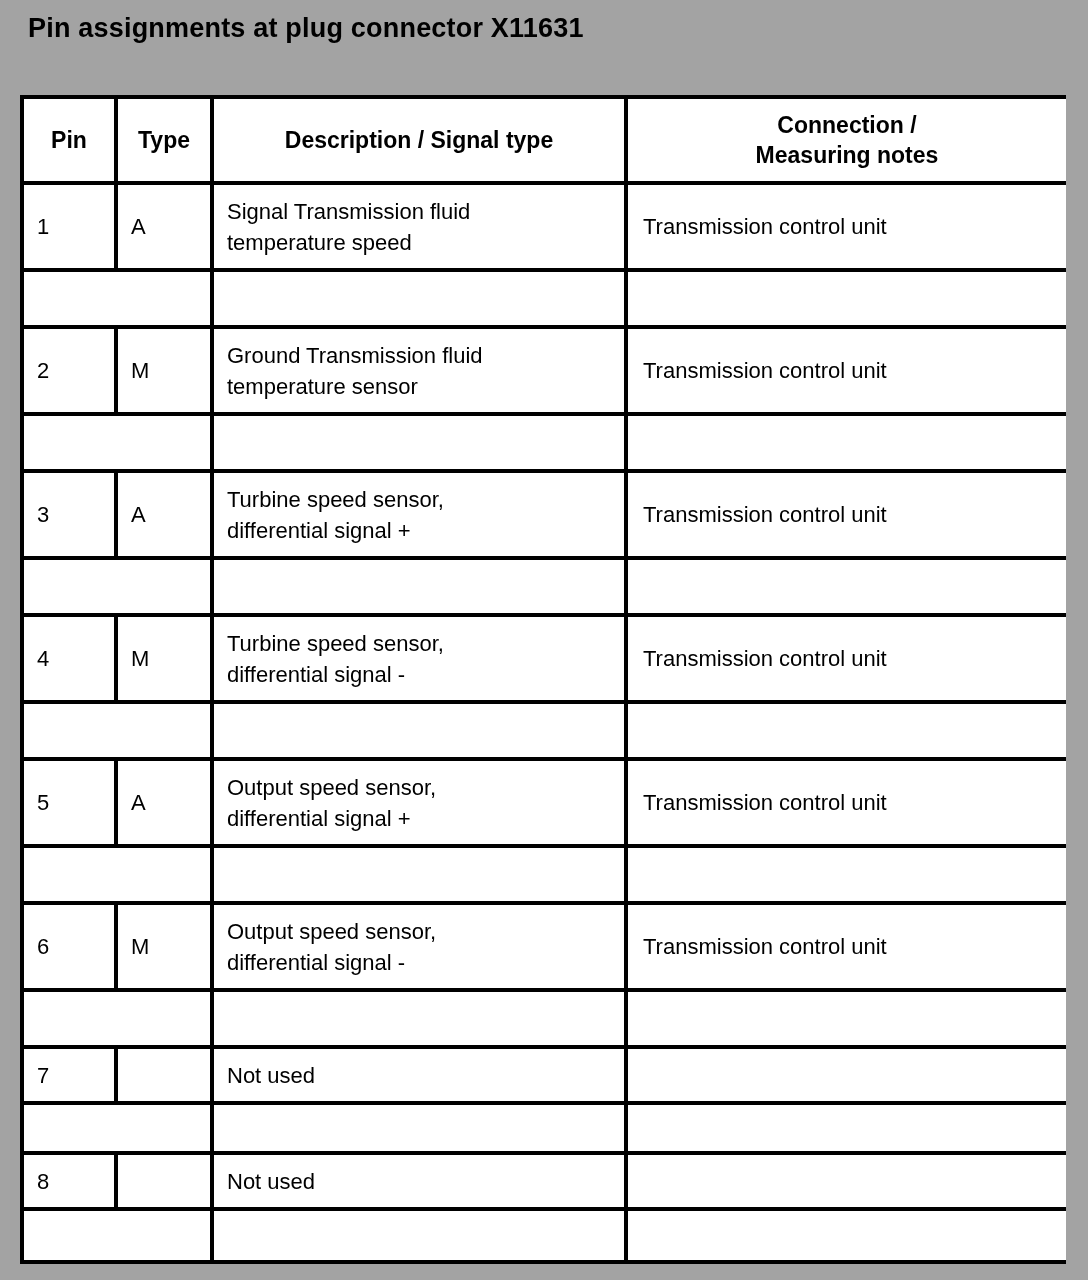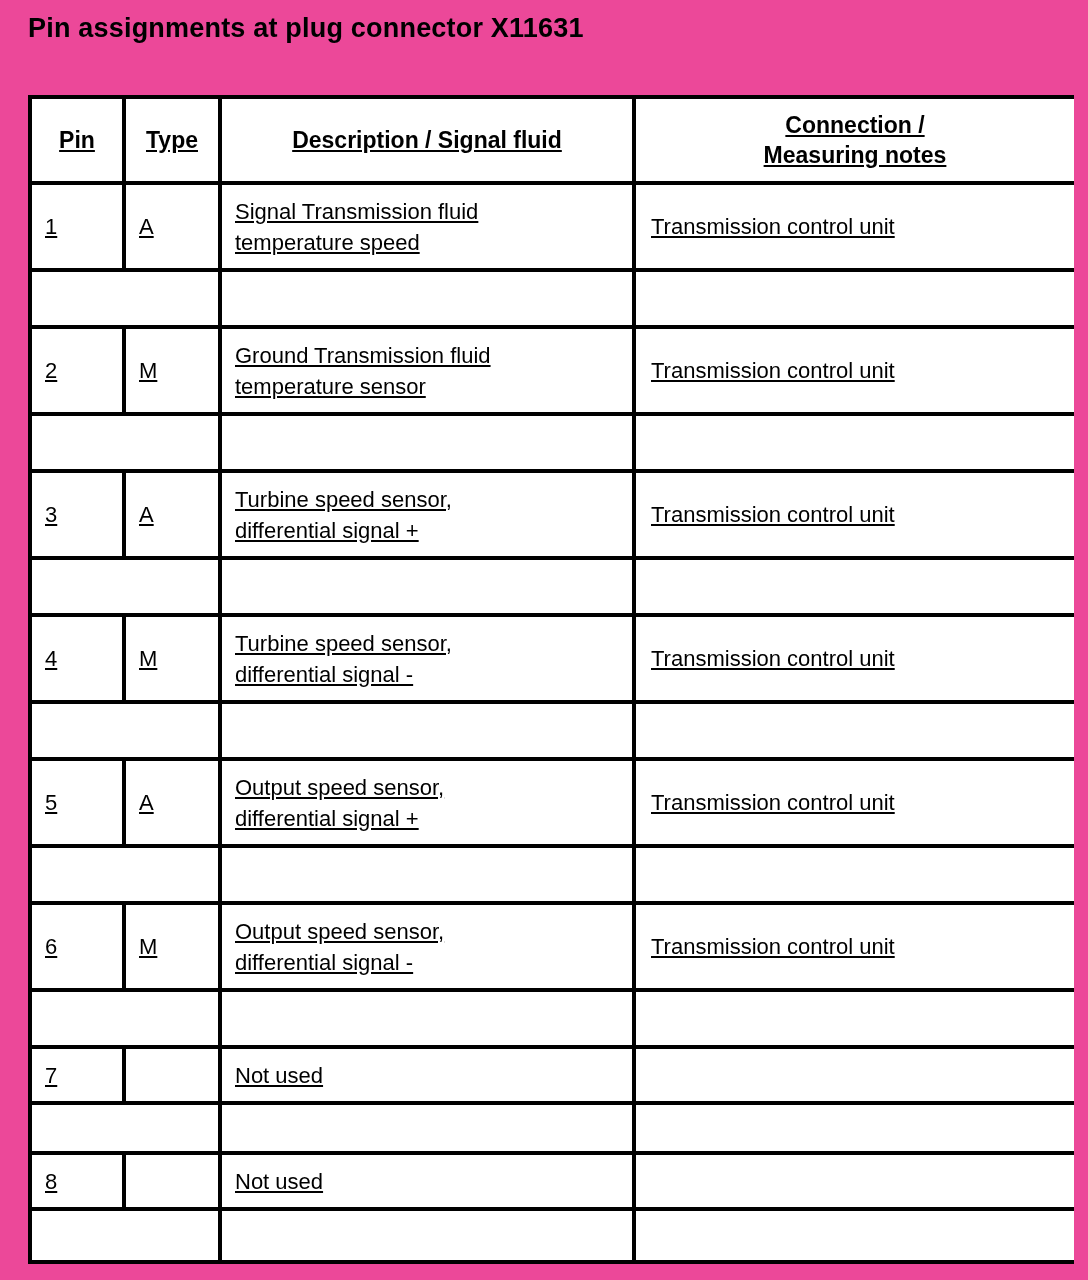--- a/index.html
+++ b/index.html
@@ -1,31 +1,30 @@
 <!DOCTYPE html>
 <html><head>
 <meta charset="utf-8">
 <style>
   html,body{margin:0;padding:0;background:#ffffff;}
   body{
     width:1088px;height:1280px;
     font-family:"Liberation Sans",sans-serif;
     color:#000;
   }
-  .page{position:relative;width:1088px;height:1280px;overflow:hidden;background:#ec4899;}
+  .page{position:relative;width:1088px;height:1280px;overflow:hidden;background:#a3a3a3;}
   .doc-title{
     position:absolute;left:28px;top:13px;margin:0;
     font-size:27px;font-weight:bold;letter-spacing:0.2px;
     white-space:nowrap;
   }
   table.pin-table{
-    position:absolute;left:28px;top:95px;
+    position:absolute;left:20px;top:95px;
     border-collapse:collapse;table-layout:fixed;
     width:1044px;
-    text-decoration:underline;
   }
   .pin-table th,.pin-table td{
     border:4px solid #000;
     padding:0;margin:0;
     vertical-align:middle;
     overflow:hidden;
     background:#fff;
   }
   
   .pin-table th:last-child,.pin-table td:last-child{border-right:none;}
@@ -56,21 +55,21 @@
       <col style="width:94px">
         <col style="width:96px">
         <col style="width:414px">
         <col style="width:440px">
     </colgroup>
 
     <tbody>
         <tr class="h-header">
       <th>Pin</th>
       <th>Type</th>
-      <th>Description / Signal fluid</th>
+      <th>Description / Signal type</th>
       <th>Connection /
 Measuring notes</th>
     </tr>
 
     <tr class="h-data">
       <td class="cell-pin">1</td>
       <td class="cell-type">A</td>
       <td class="cell-desc">Signal Transmission fluid
 temperature speed</td>
       <td class="cell-conn">Transmission control unit</td>

